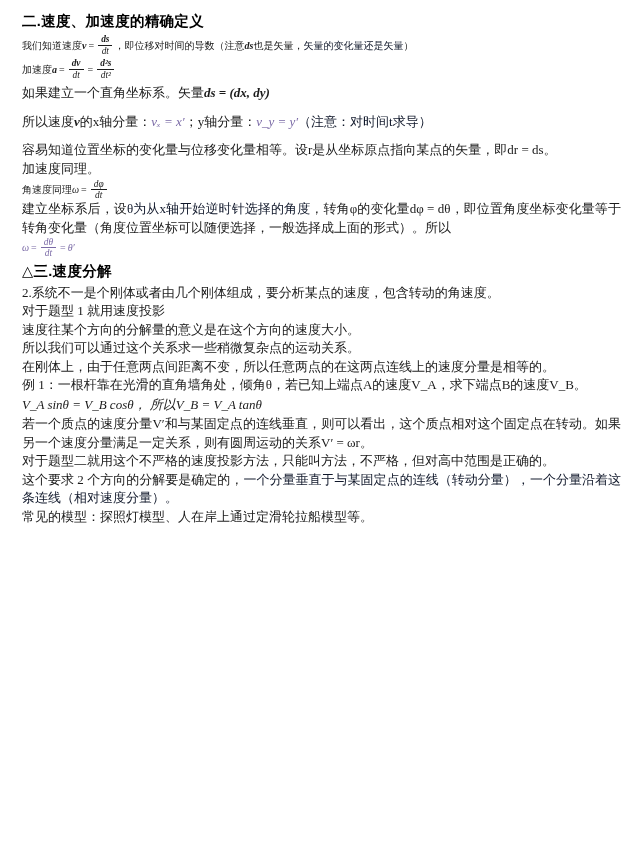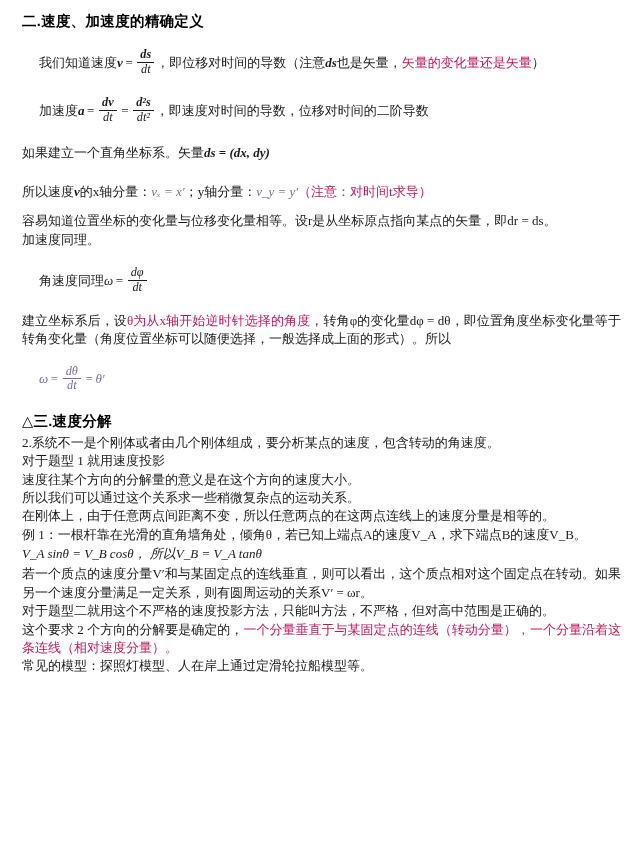--- a/index.html
+++ b/index.html
@@ -23,34 +23,34 @@
   }
   h2.section-heading {
     font-family: "Liberation Sans", "DejaVu Sans", sans-serif;
     font-weight: bold;
     font-size: 14.5px;
     margin: 4px 0 3px 0;
     letter-spacing: 0.3px;
     color: #000;
   }
   h2.section-heading.second {
-    margin-top: 14px;
+    margin-top: 2px;
   }
   p.para {
     margin: 0;
     font-size: 13px;
     line-height: 1.48;
     text-align: justify;
     text-justify: inter-ideograph;
     color: #1a1a1a;
   }
   p.tight { line-height: 1.42; }
   .formula-line {
-    margin: 17px;
-    font-size: 13px;
+    margin: 0;
+    font-size: 10px;
     line-height: 2.35;
     color: #1a1a1a;
   }
   .centered-formula {
     text-align: center;
     margin: 6px 0 5px 0;
     font-size: 15px;
   }
   
   .m {
@@ -74,44 +74,44 @@
     display: block;
     padding: 0 3px;
     font-size: 0.94em;
   }
   .frac .den {
     display: block;
     border-top: 1.1px solid currentColor;
     padding: 0 3px;
     font-size: 0.94em;
   }
-  .red { color: #be185d; }
+  .red { color: #0f172a; }
   .purple { color: #7a6aa6; }
   .blue { color: #4a86b8; }
 </style>
 </head>
 <body>
 
 <div class="page">
 
   <h2 class="section-heading">二.速度、加速度的精确定义</h2>
 
   <div class="formula-line">
     <span>我们知道速度</span><span class="mb">v</span> <span class="mup">=</span> <span class="frac"><span class="num mb">ds</span><span class="den">dt</span></span><span>，即位移对时间的导数（注意</span><span class="mb">ds</span><span>也是矢量，</span><span class="red">矢量的变化量还是矢量</span><span>）</span>
   </div>
 
   <div class="formula-line">
-    <span>加速度</span><span class="mb">a</span> <span class="mup">=</span> <span class="frac"><span class="num mb">dv</span><span class="den">dt</span></span> <span class="mup">=</span> <span class="frac"><span class="num mb">d²s</span><span class="den">dt²</span></span><span>，即速度对时间的导数，位移对时间的二阶导数</span>
+    <span>加速度</span><span class="mb">a</span> <span class="mup">=</span> <span class="frac"><span class="num mb">dv</span><span class="den">dt</span></span> <span class="mup">=</span> <span class="frac"><span class="num mb">d²s</span><span class="den">dt²</span></span>
   </div>
 
   <p class="para" style="margin-top:2px;">
     <span>如果建立一个直角坐标系。矢量</span><span class="mb">ds = (dx, dy)</span>
   </p>
 
-  <p class="para" style="margin-top:20px;">
+  <p class="para" style="margin-top:9px;">
     <span>所以速度</span><span class="mb">v</span><span>的x轴分量：</span><span class="purple m">vₓ = x′</span><span>；y轴分量：</span><span class="purple m">v_y = y′</span><span class="red">（注意：对时间t求导）</span>
   </p>
 
   <p class="para" style="margin-top:9px;">
     <span>容易知道位置坐标的变化量与位移变化量相等。设r是从坐标原点指向某点的矢量，即dr = ds。</span>
   </p>
   <p class="para">
     <span>加速度同理。</span>
   </p>
 

